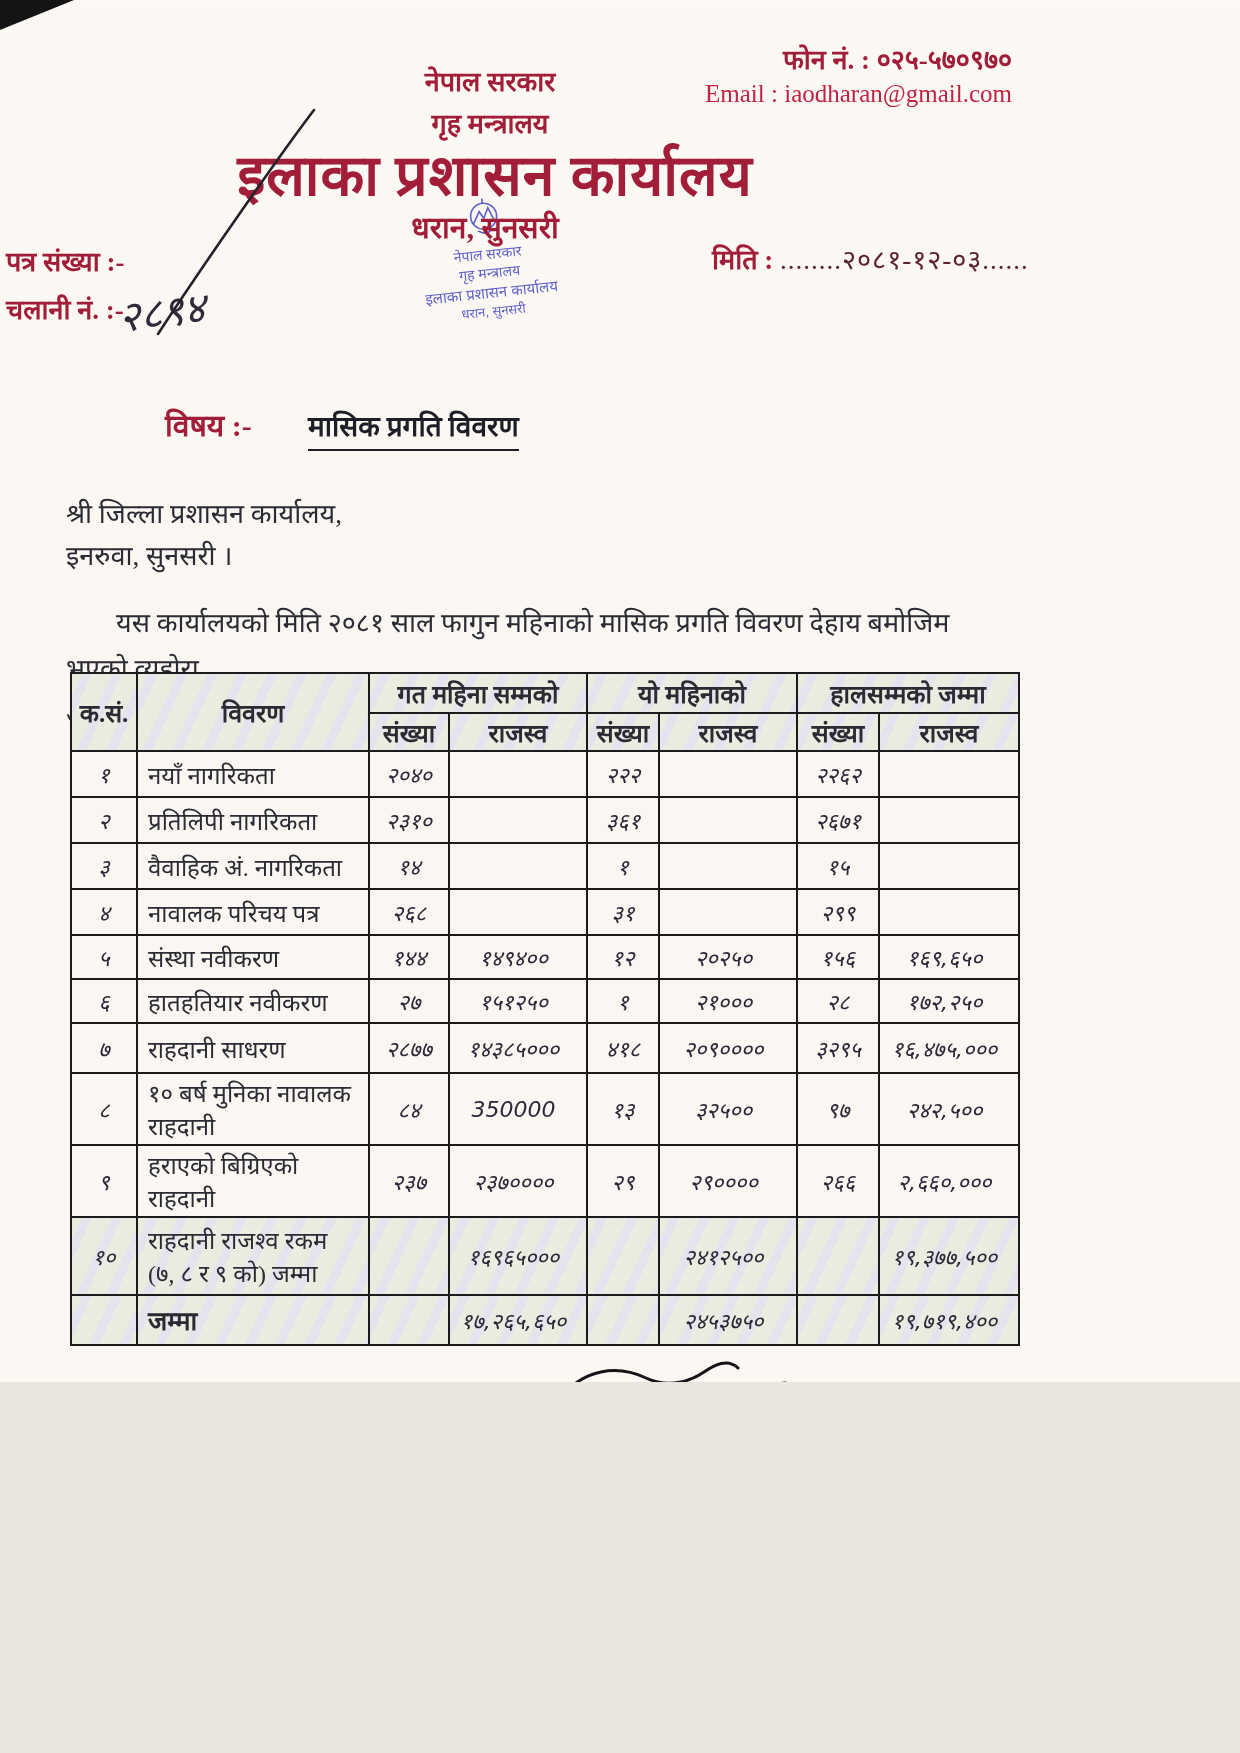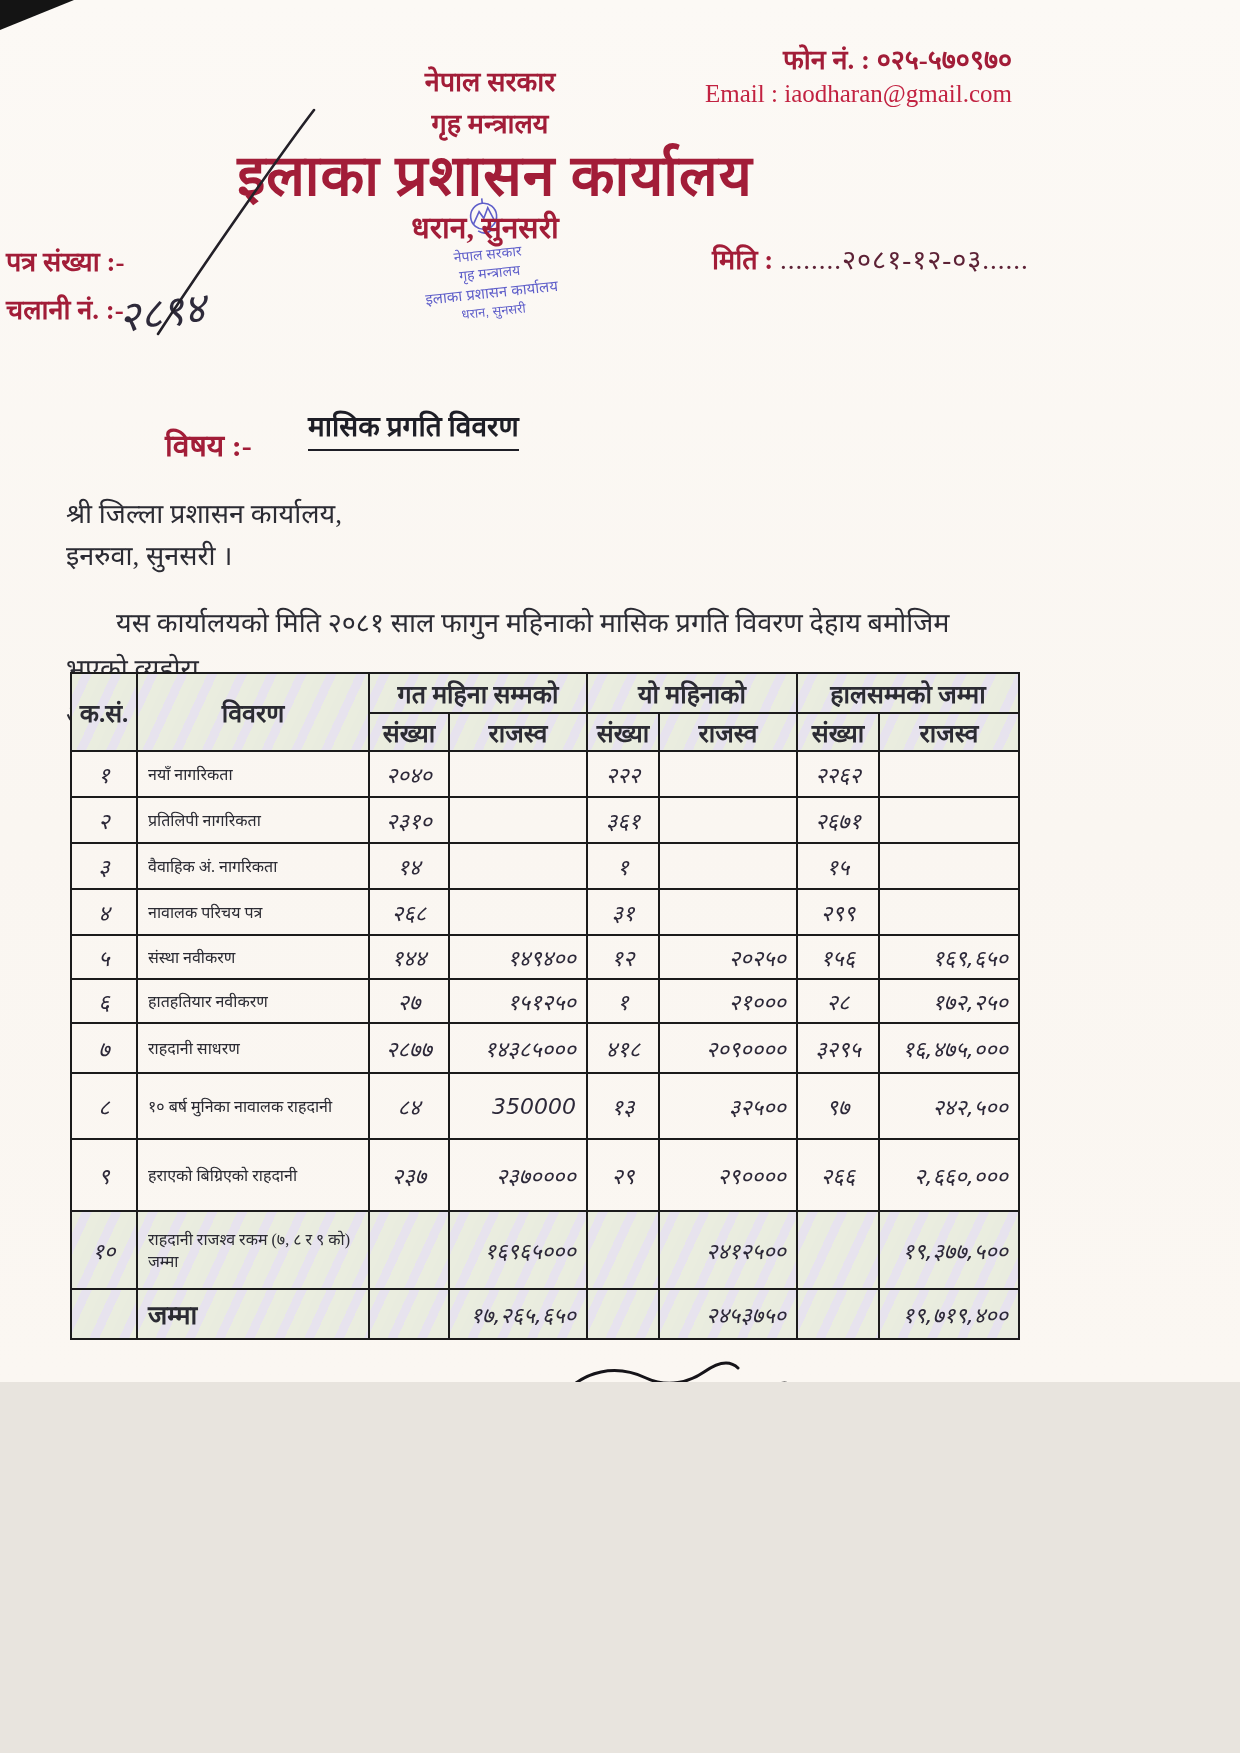--- a/index.html
+++ b/index.html
@@ -36,41 +36,41 @@
   .seal .s3 { font-size:15px; }
   .seal .s4 { font-size:13px; }
 
   .letter-no   { left:6px;  top:242px; font-size:27px; }
   .dispatch-no { left:6px;  top:290px; font-size:27px; }
   .dispatch-value { left:118px; top:282px; font-size:42px; color:#2e2a3a;
     font-family:"DejaVu Sans",sans-serif; font-style:italic; transform:rotate(-7deg); }
   .date-line { left:712px; top:240px; font-size:27px; }
   .date-line .val { color:#5d2236; letter-spacing:1px;margin-top:13px; }
 
-  .subject-label { left:165px; top:404px; font-size:30px;margin-top:20px; }
+  .subject-label { left:165px; top:404px; font-size:30px; }
   .subject-text  { left:308px; top:406px; font-size:28px; color:#1e1e26;
     border-bottom:2.5px solid #1e1e26; padding-bottom:5px; }
 
   .recipient1 { left:66px; top:494px; font-size:27px; }
   .recipient2 { left:66px; top:536px; font-size:27px; }
 
   .body-para { left:66px; top:600px; width:920px; font-size:27px; line-height:46px; }
   .body-para .indent { display:inline-block; width:50px; }
 
   .report-wrap { left:70px; top:672px; }
   table.report { border-collapse:collapse; table-layout:fixed; width:948px;
     border:2.5px solid #1b1b1b; }
   table.report th, table.report td { border:2px solid #1b1b1b; overflow:hidden; }
   table.report th { font-size:25px; font-weight:bold; padding:1px 2px; }
   .shade { background:repeating-linear-gradient(115deg,#e9ecdf 0 9px,#e7e3ee 9px 18px,#eaeddf 18px 27px); }
   .hand { font-family:"DejaVu Sans",sans-serif; font-style:italic;
     font-size:22px; color:#2c2838; }
-  .rev { text-align:right; padding-right:10px; }
+  .rev { text-align:center; padding-right:10px; }
   .cnt { text-align:center; }
-  .desc-cell { font-size:16px; padding:2px 10px; }
+  .desc-cell { font-size:24px; padding:2px 10px; }
   .desc-total { font-weight:bold; font-size:26px; }
   .sn-cell { text-align:center; }
 
   .hand-date { left:578px; top:1428px; font-size:34px; color:#221f2c;
     font-family:"DejaVu Sans",sans-serif; font-style:italic;
     transform:rotate(-27deg); letter-spacing:3px; z-index:3; }
   .officer-stamp { left:548px; top:1548px; width:260px; text-align:center;
     font-size:31px; font-weight:bold; color:#5a48cc;
     font-family:"Liberation Sans","DejaVu Sans",sans-serif;
     transform:rotate(-21deg); opacity:.92; letter-spacing:1px; }

